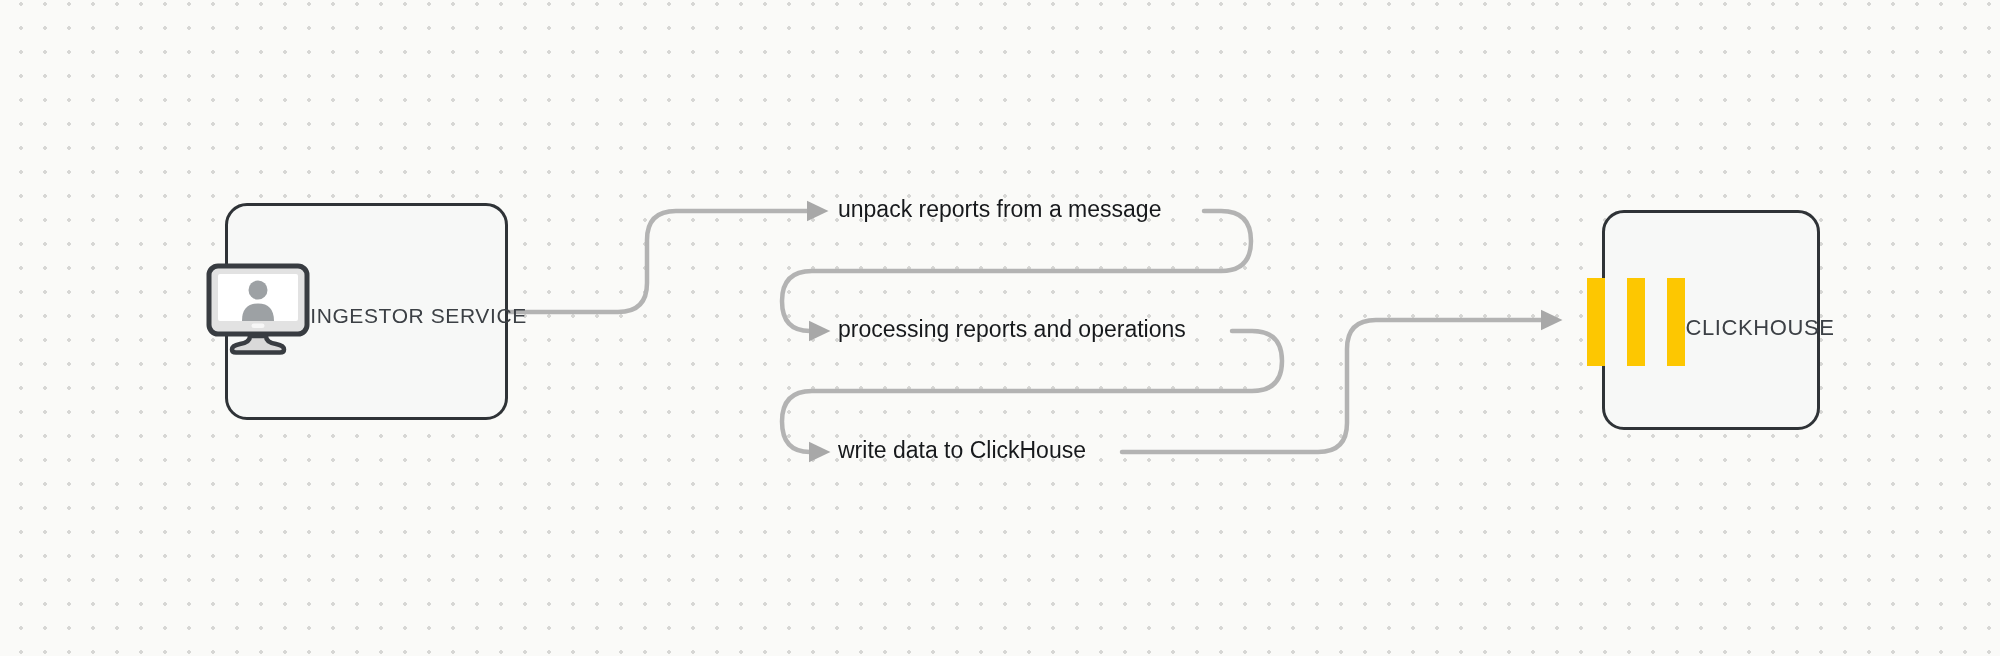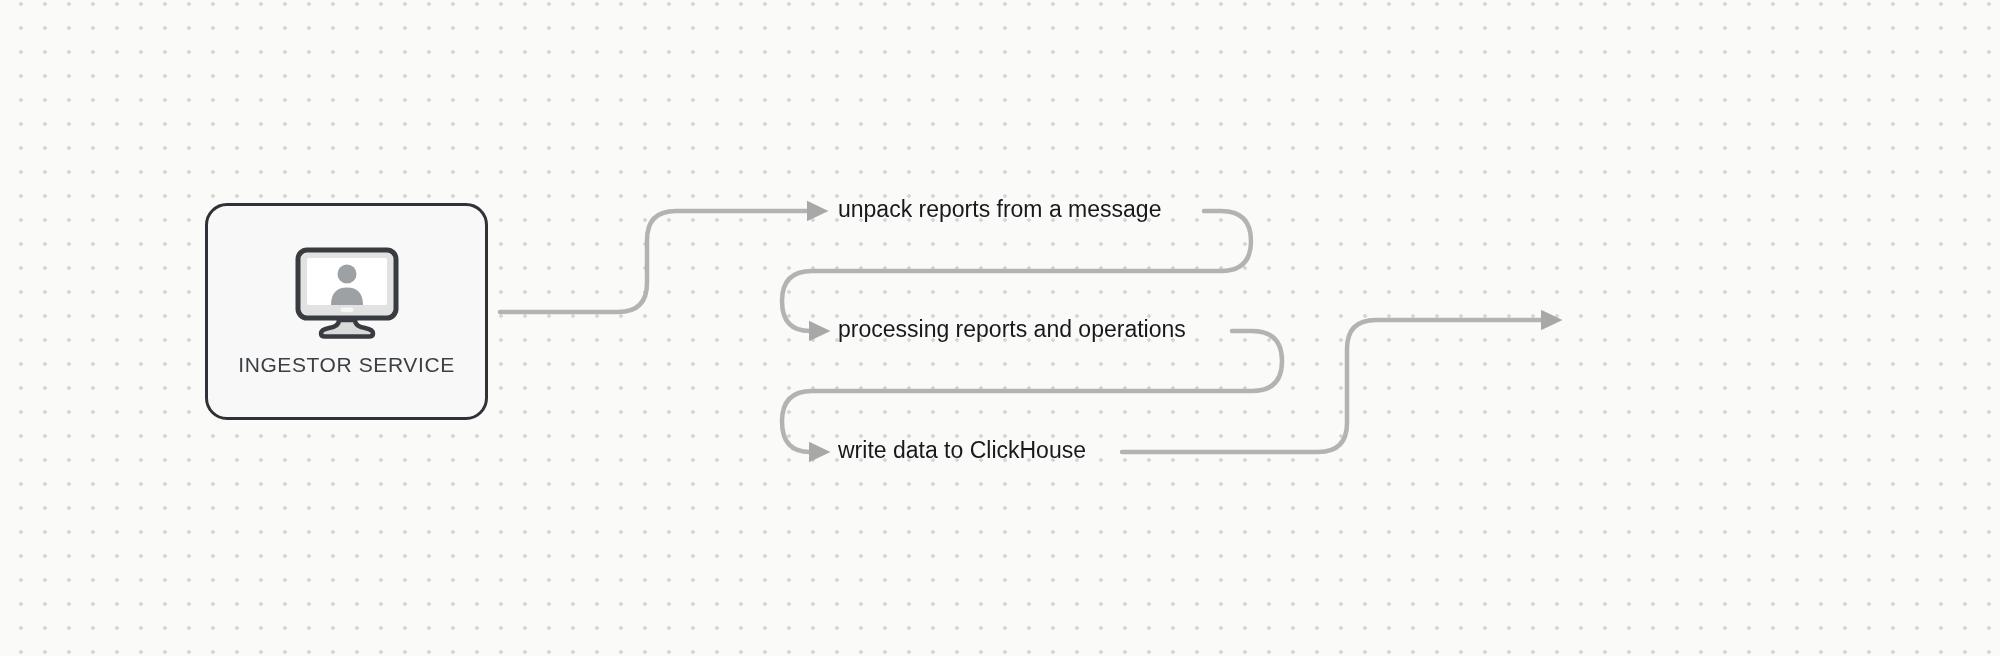--- a/index.html
+++ b/index.html
@@ -18,23 +18,23 @@
     background-position:9px 16px;
   }
   
   .node{
     position:absolute;
     box-sizing:border-box;
     border:3.5px solid var(--node-border,#2f3337);
     border-radius:22px;
     background:var(--node-fill,#f7f8f7);
     display:flex;
-    flex-direction:column;
     align-items:center;
     justify-content:center;
+    margin-left:20px;
   }
   #node-ingestor{ left:205px; top:203px; width:283px; height:217px; }
   #node-clickhouse{ left:1582px; top:210px; width:218px; height:220px; }
   .node-label{
     font-size:21px;
     letter-spacing:0.6px;
     color:var(--muted-label,#3c4045);
     white-space:nowrap;
   }
   #node-ingestor .node-label{ margin-top:8px; }
@@ -91,18 +91,26 @@
         <rect x="12" y="11" width="80" height="47" rx="2" fill="var(--icon-screen,#ffffff)"></rect>
         <circle cx="52" cy="27" r="9.5" fill="var(--icon-person,#9da1a4)"></circle>
         <path d="M36 58 Q36 40.5 52 40.5 Q68 40.5 68 58 Z" fill="var(--icon-person,#9da1a4)"></path>
         <rect x="45.5" y="60.5" width="13" height="4.5" rx="2.25" fill="#f7f7f7"></rect>
         <path d="M44 73 C44 78 40 80 34 81 Q26 82.5 26 86.5 Q26 89.5 30 89.5 L74 89.5 Q78 89.5 78 86.5 Q78 82.5 70 81 C64 80 60 78 60 73 Z" fill="var(--icon-stand,#d9d9d9)" stroke="var(--icon-outline,#383c41)" stroke-width="4.5" stroke-linejoin="round"></path>
       </svg>
     </span>
     <span class="node-label">INGESTOR SERVICE</span>
   </div>
 
+  <div class="node" id="node-clickhouse">
+    <span class="ch-logo">
+      <span class="ch-bar"></span>
+      <span class="ch-bar"></span>
+      <span class="ch-bar"></span>
+    </span>
+    <span class="node-label">CLICKHOUSE</span>
+  </div>
 
   <span class="step" id="step-0">unpack reports from a message</span>
   <span class="step" id="step-1">processing reports and operations</span>
   <span class="step" id="step-2">write data to ClickHouse</span>
 
 </div>
 
 </body></html>

